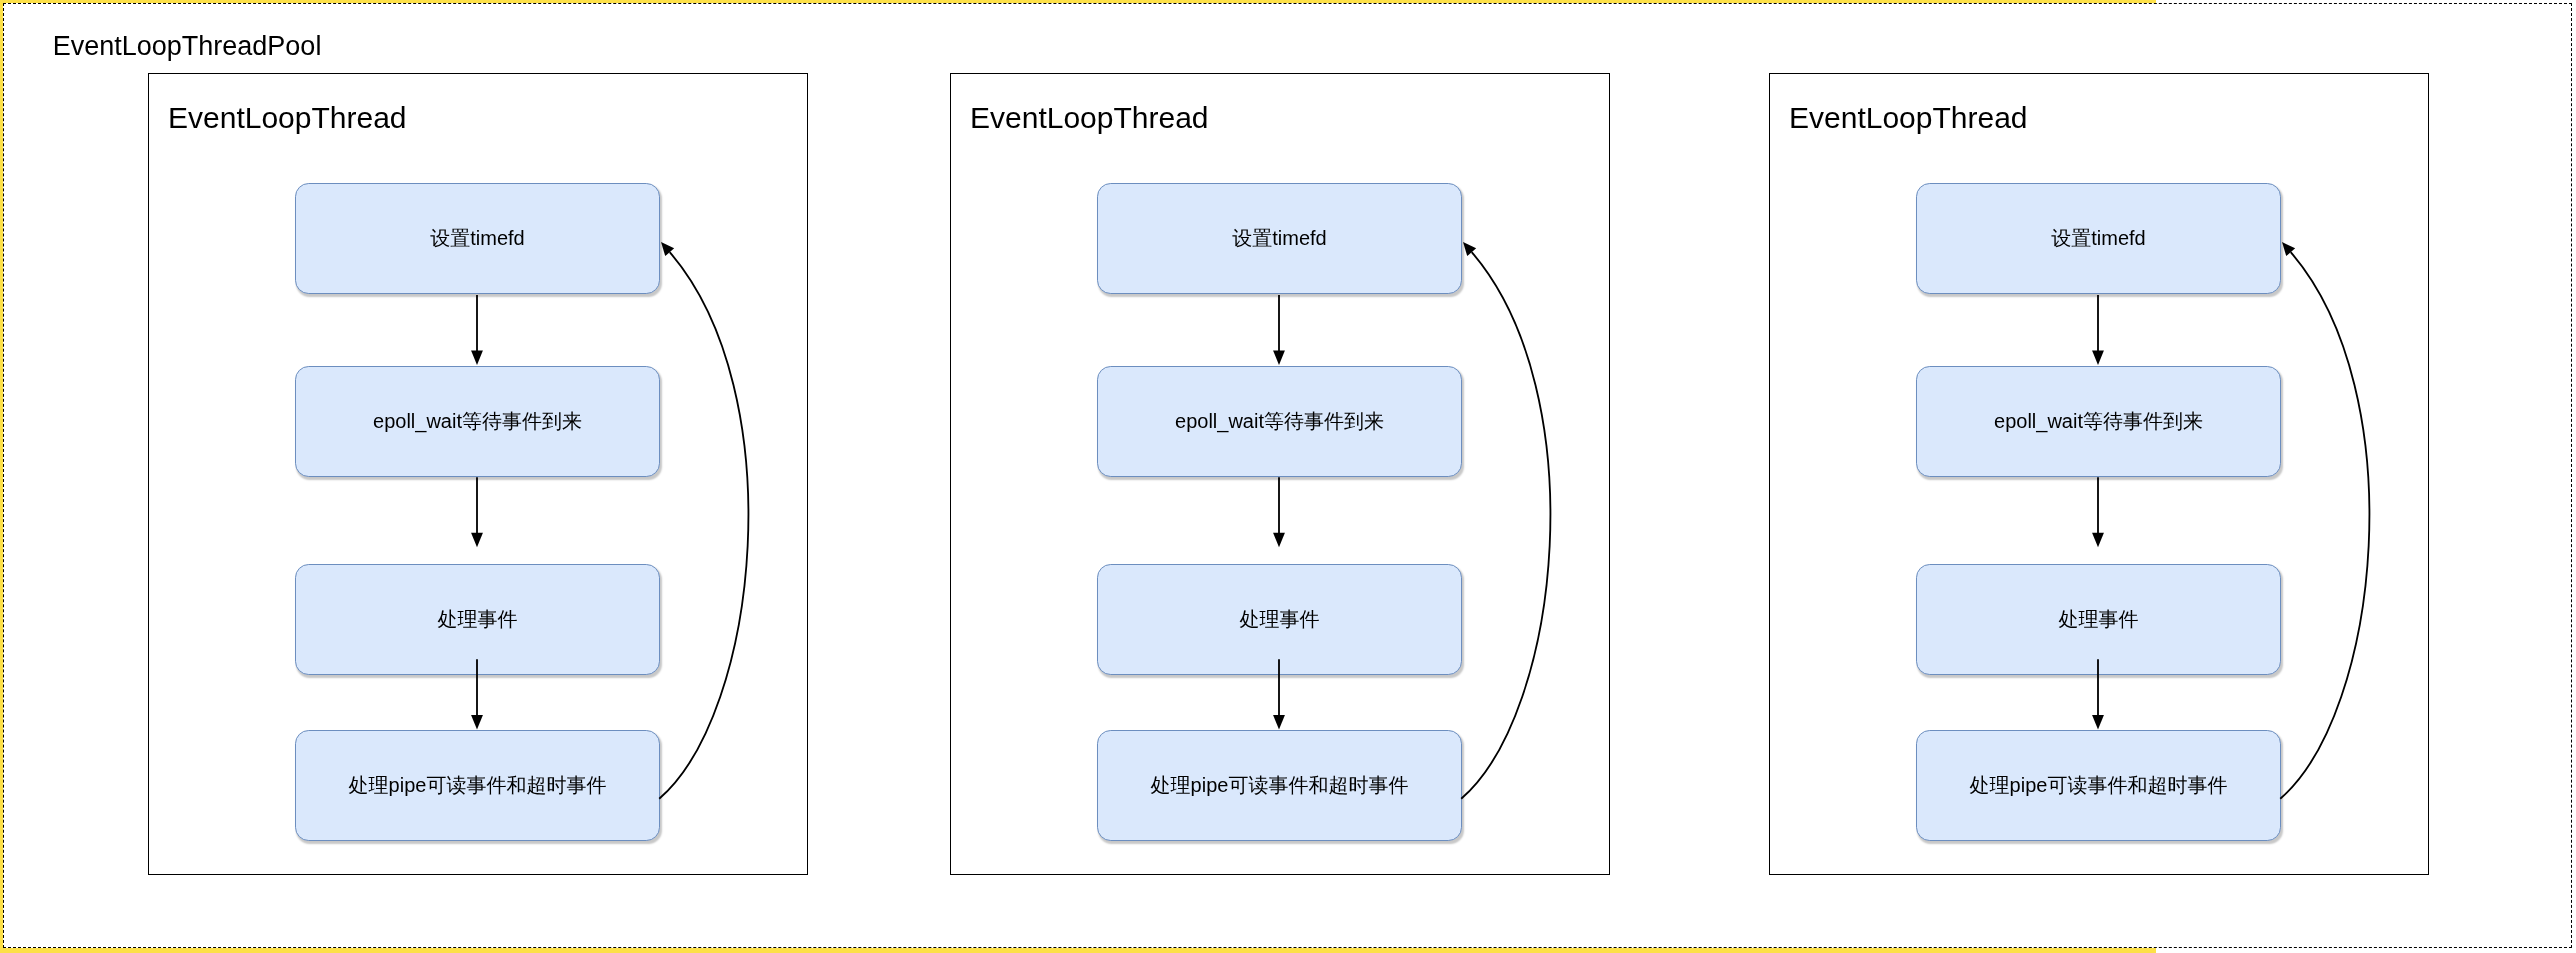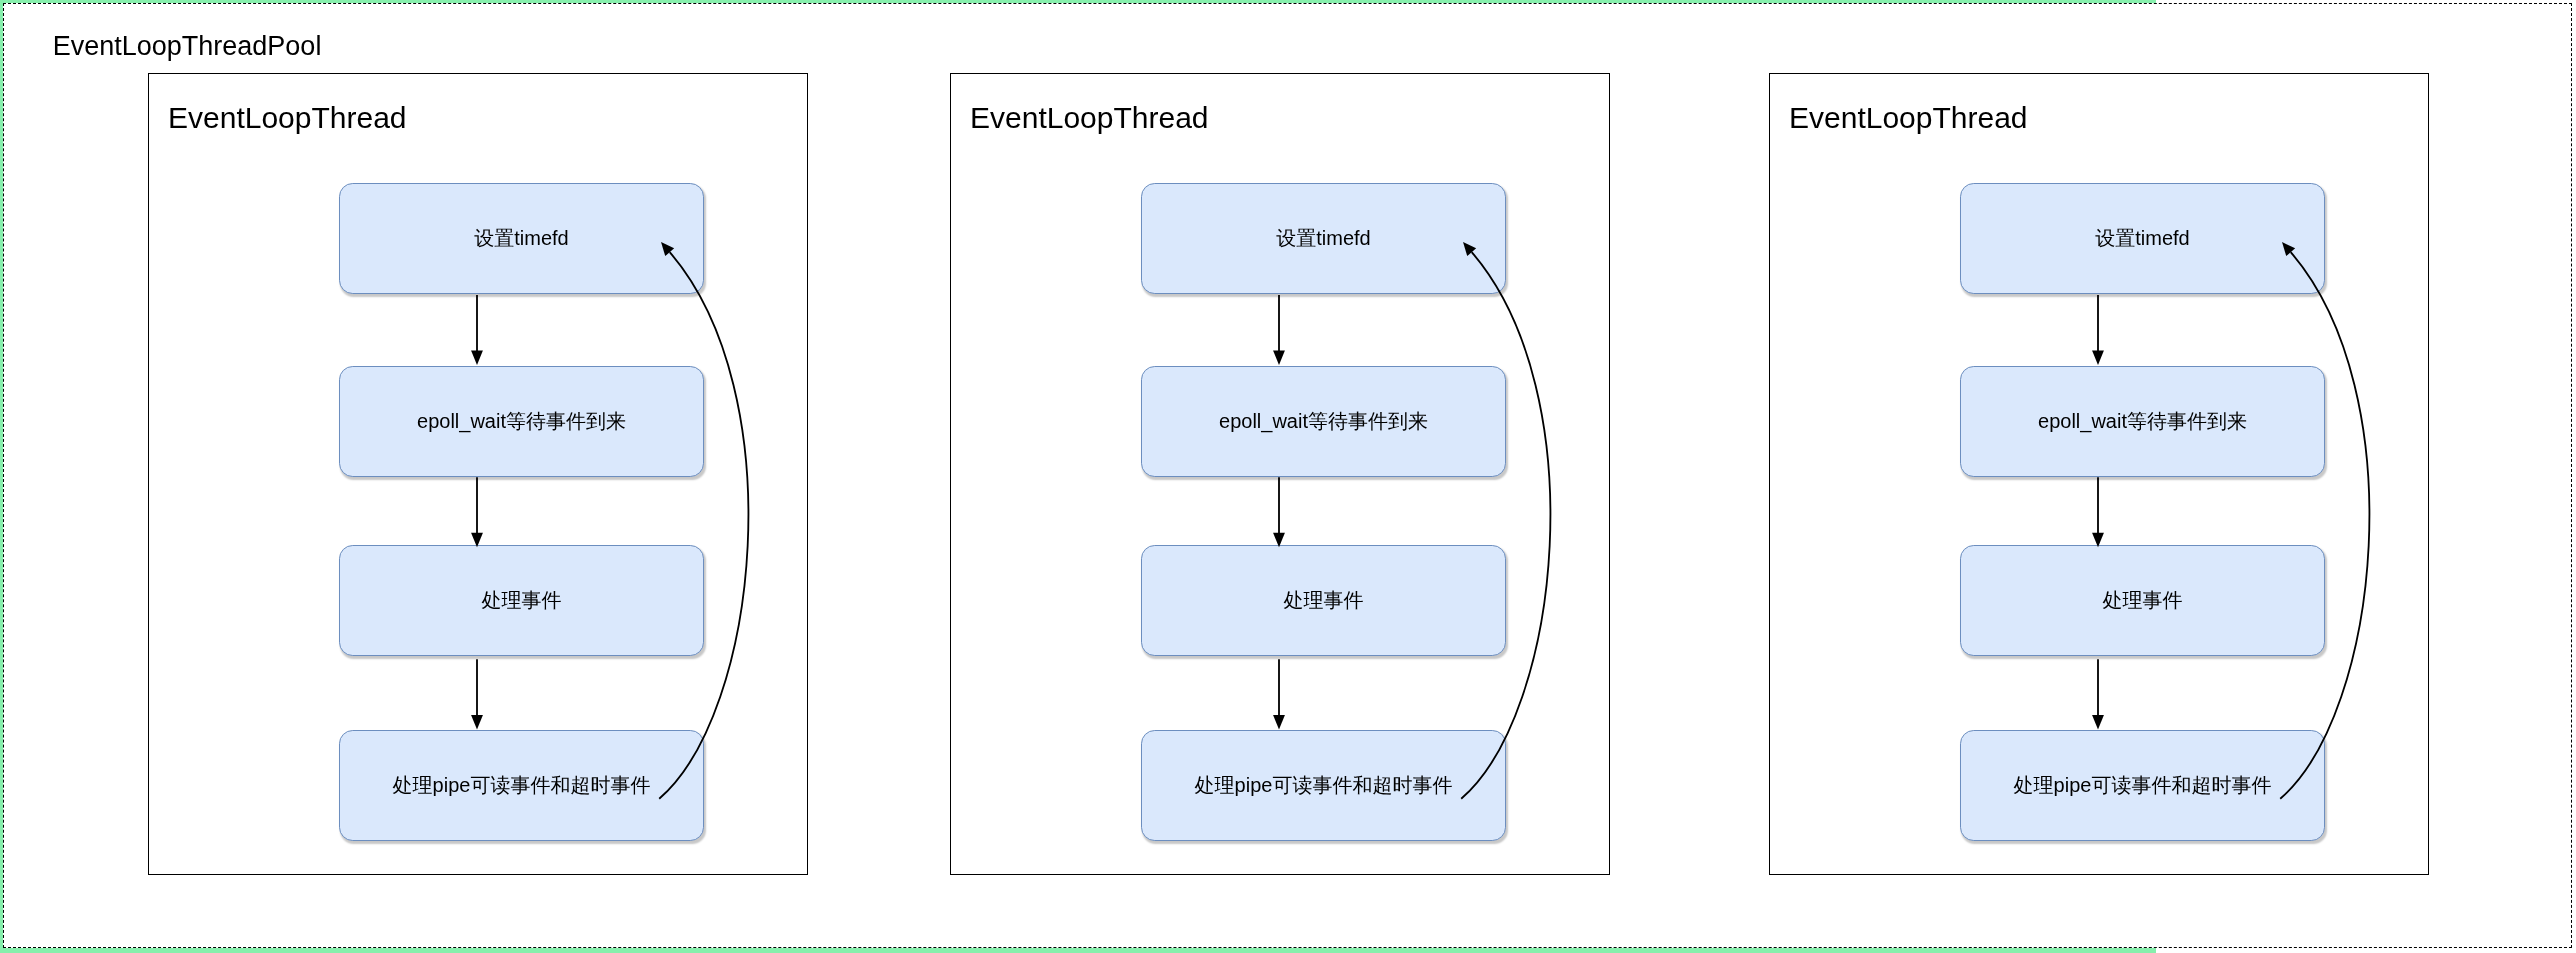--- a/index.html
+++ b/index.html
@@ -3,21 +3,21 @@
 <meta charset="utf-8">
 <style>
   * { margin: 0; padding: 0; box-sizing: border-box; }
   html, body {
     width: 2576px; height: 953px;
     background: #ffffff;
     font-family: "Liberation Sans", "DejaVu Sans", sans-serif;
     color: #000000;
     overflow: hidden;
   }
-  .stage { position: relative; width: 2156px; height: 953px; background: #86efac; padding-left: 48px; }
+  .stage { position: relative; width: 2156px; height: 953px; background: #fde047; padding-left: 48px; }
 
   
   .pool {
     position: absolute; left: 2.7px; top: 2.7px;
     width: 2569px; height: 945px;
     border: 1.8px dashed #000000;
     background: #ffffff;
   }
   .pool-title {
     position: absolute; left: 49px; top: 27px;
@@ -46,25 +46,24 @@
   .node {
     position: absolute; left: 146px;
     width: 365px; height: 111px;
     background: var(--node-fill, #dae8fc);
     border: 1.8px solid var(--node-border, #6c8ebf);
     border-radius: 13.7px;
     display: flex; align-items: center; justify-content: center;
     text-align: center;
     font-size: 20px;
     box-shadow: 1.8px 2.7px 1.8px rgba(0, 0, 0, 0.22);
-    margin-left: 44px;
   }
   .node.n1 { top: 109px; }
   .node.n2 { top: 292px; text-align: right; }
-  .node.n3 { top: 471px; }
+  .node.n3 { top: 490px; }
   .node.n4 { top: 656px; text-align: center; }
   .node-label { padding: 0 11px; }
 
   
   .connectors {
     position: absolute; left: 0; top: 0;
     width: 656px; height: 799px;
     pointer-events: none;
   }
   .connectors .edge { stroke: var(--line, #000); stroke-width: 2; fill: none; }

